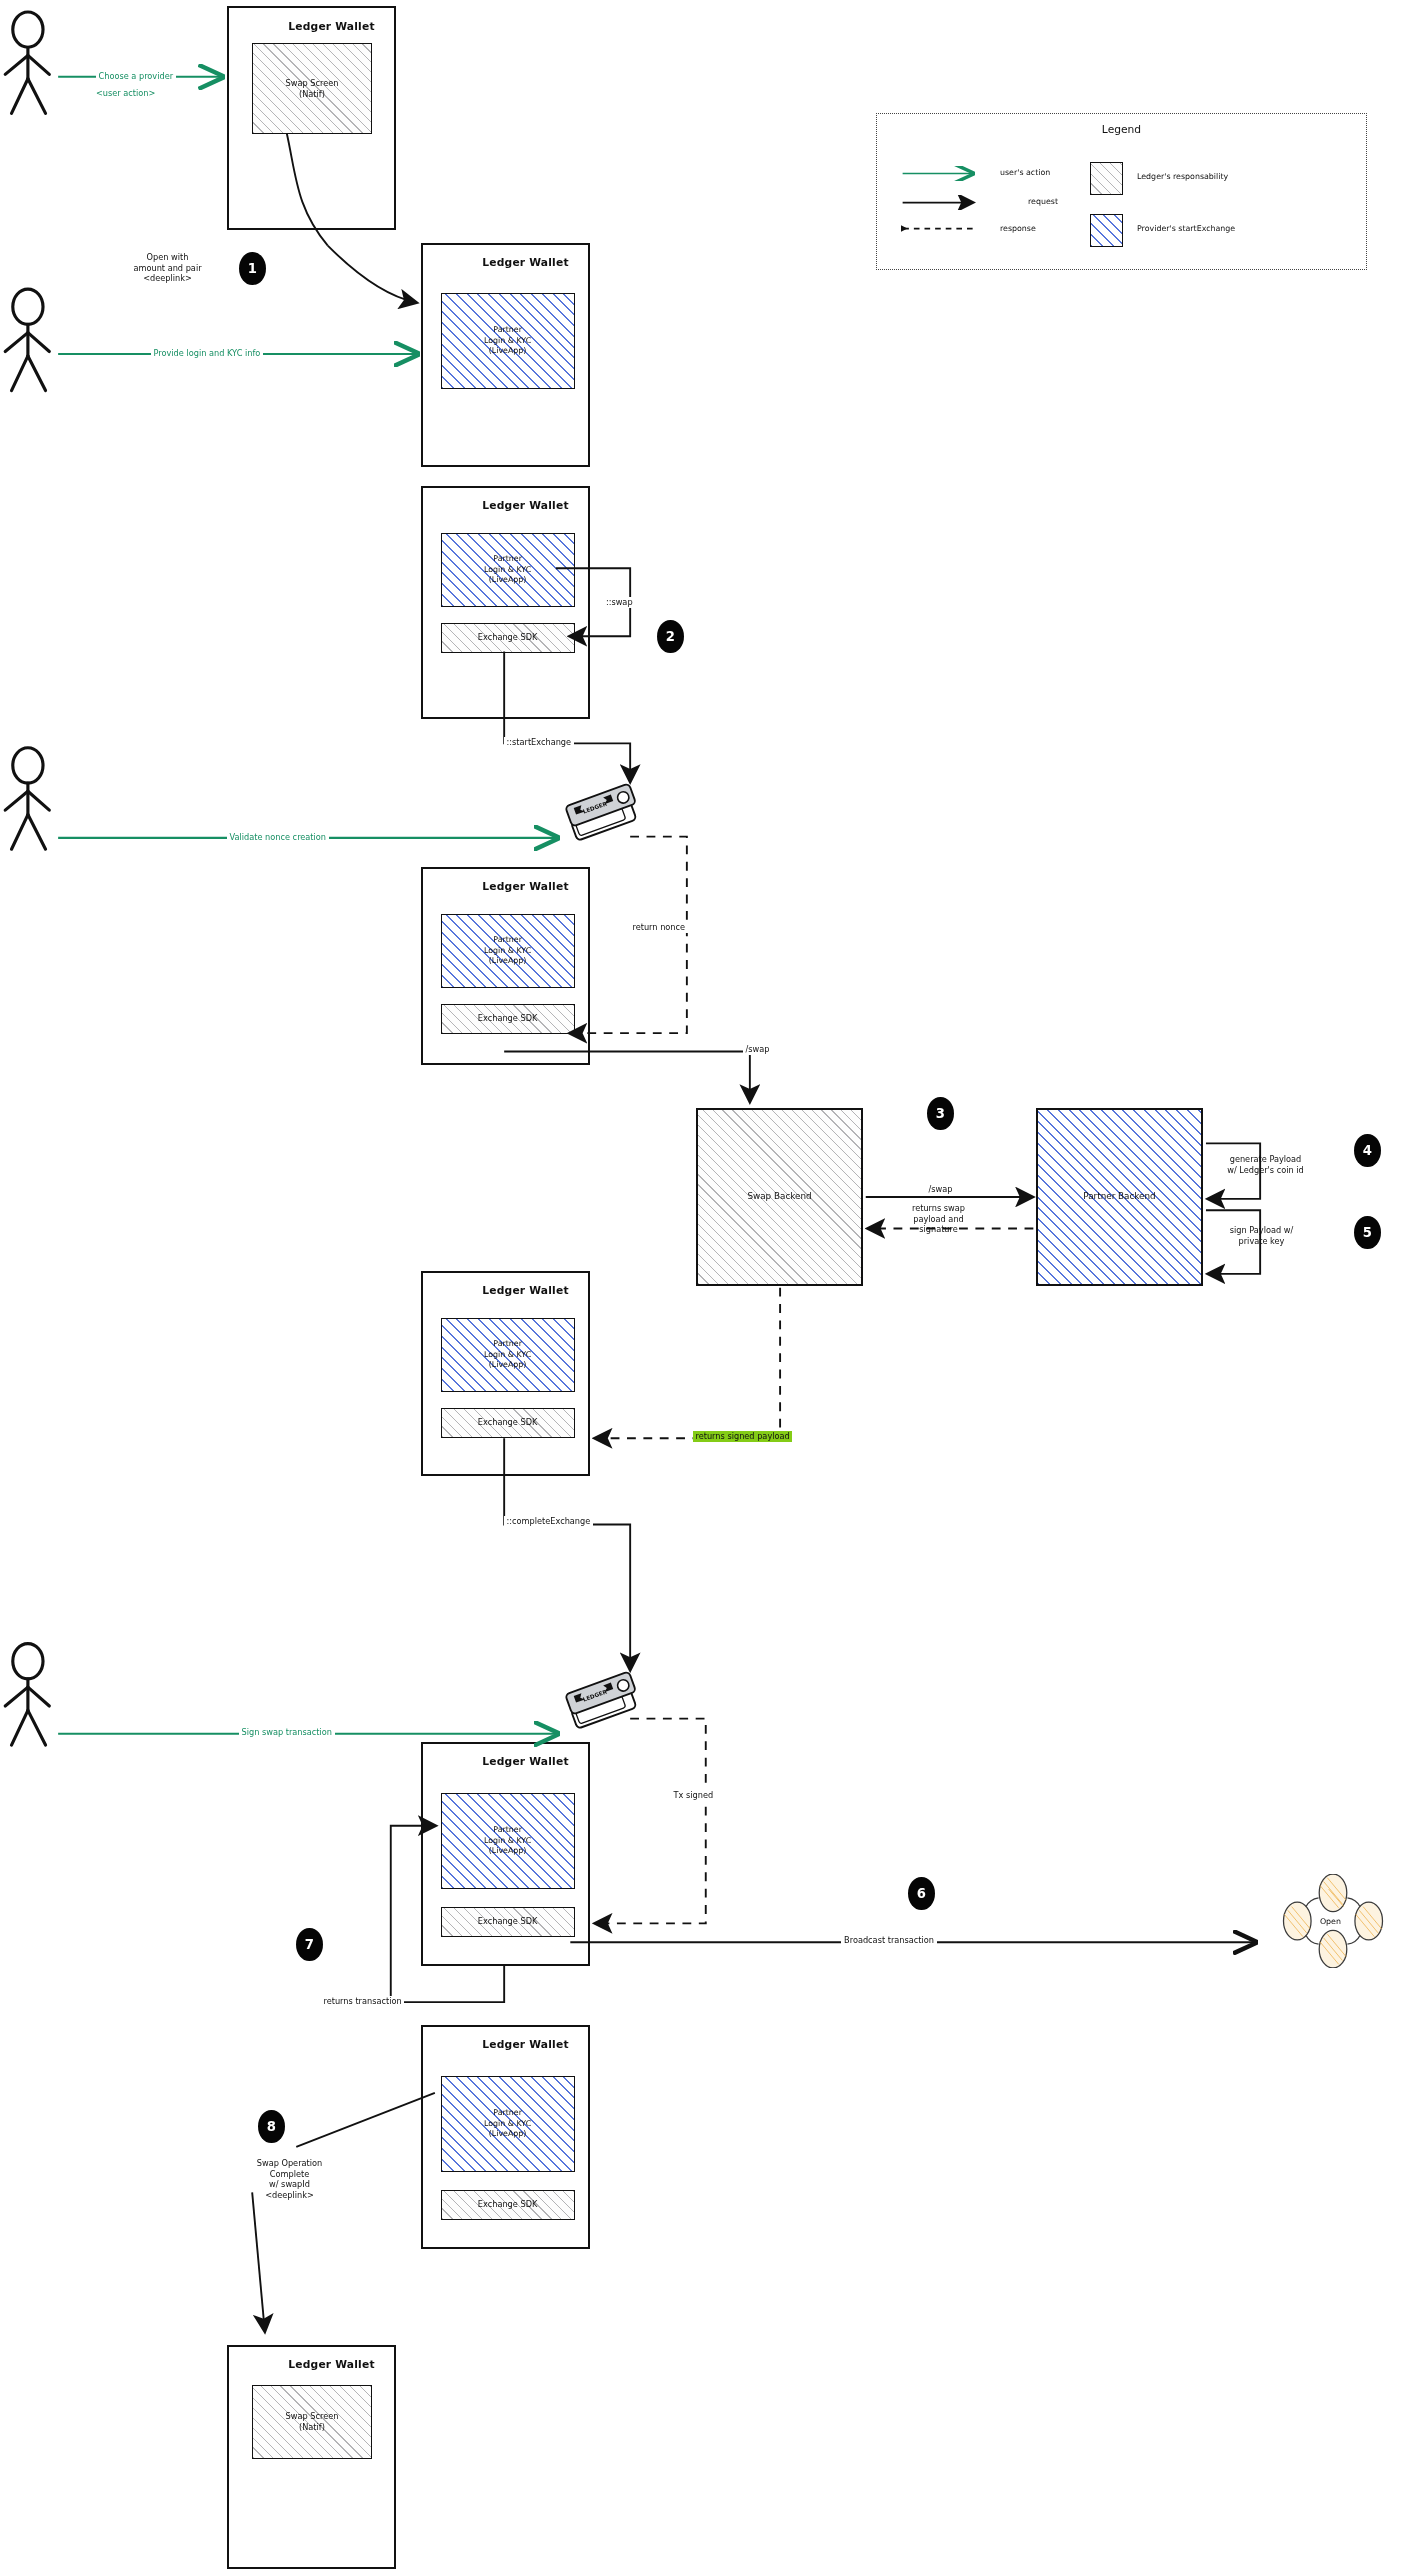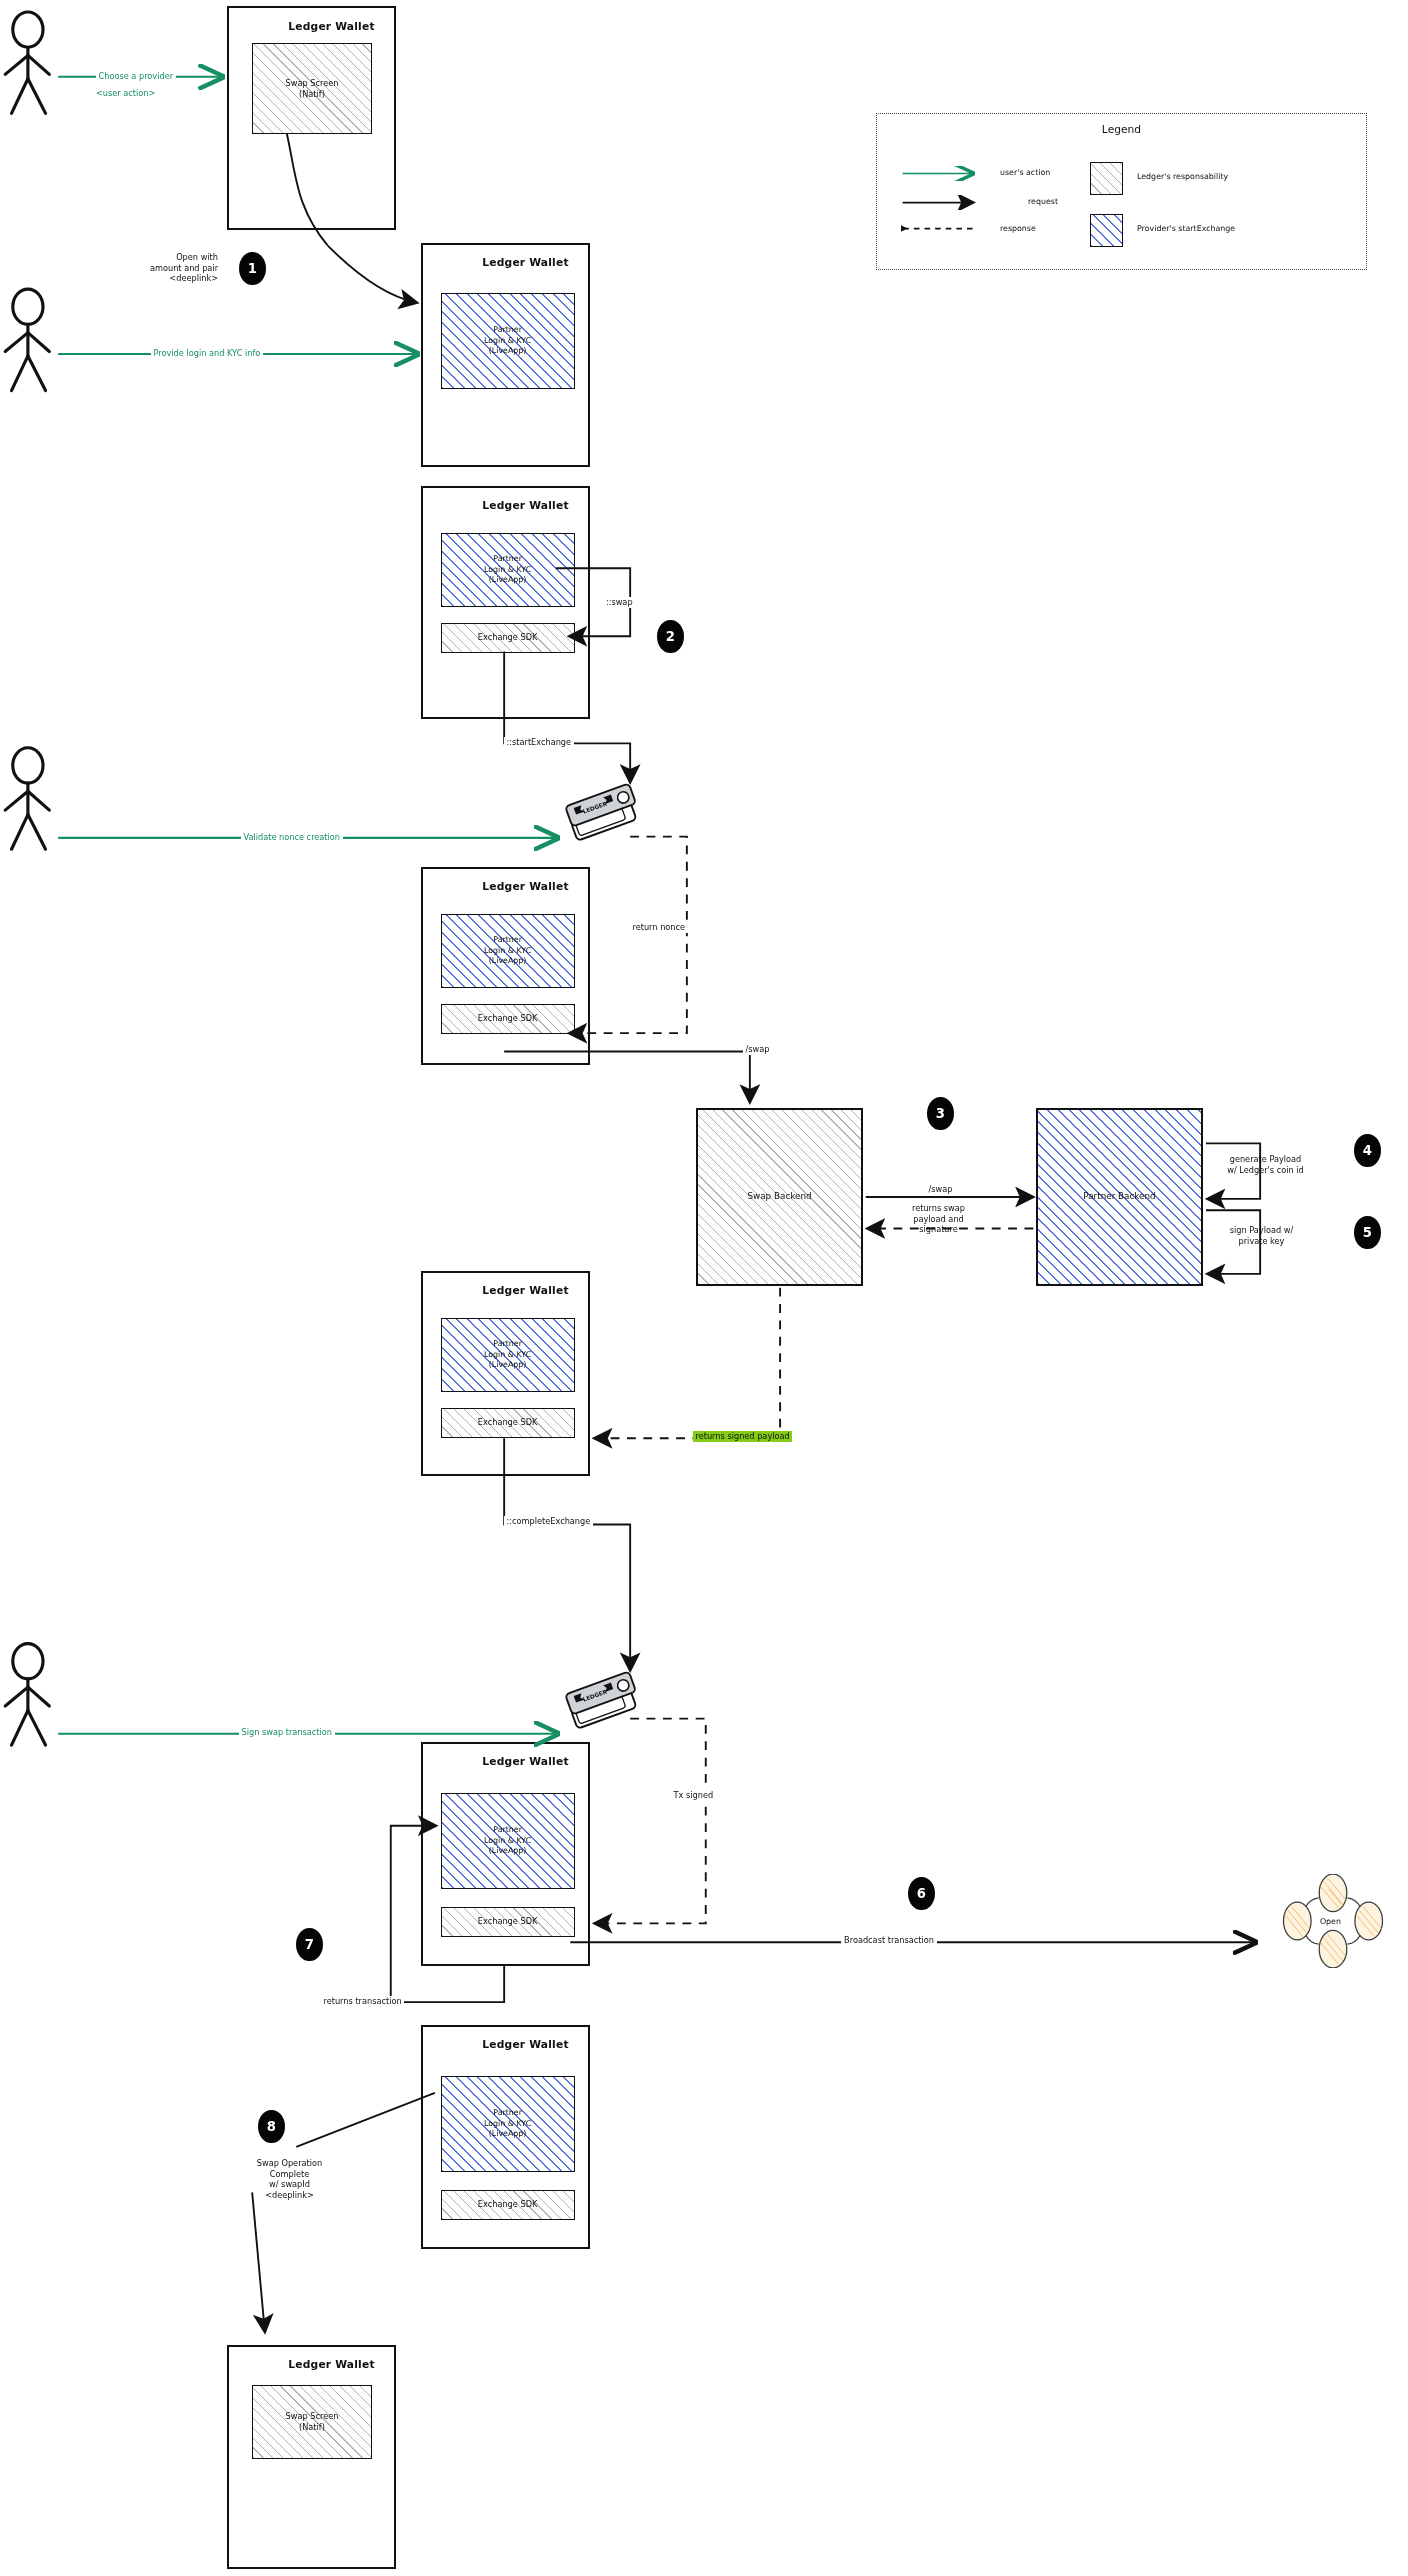--- a/index.html
+++ b/index.html
@@ -366,33 +366,33 @@
       <line x1="92" y1="122" x2="350" y2="122" marker-end="url(#ah-green)"></line>
       <line x1="92" y1="562" x2="660" y2="562" marker-end="url(#ah-green)"></line>
       <line x1="92" y1="1330" x2="882" y2="1330" marker-end="url(#ah-green)"></line>
       <line x1="92" y1="2752" x2="882" y2="2752" marker-end="url(#ah-green)"></line>
     </g>
   </svg>
 
   <div class="hl green" style="left:96px;top:71px;background:#fff;padding:0 2.5px;">Choose a provider</div>
   <div class="hl green" style="left:96px;top:88px;">&lt;user action&gt;</div>
 
-  <div class="hl ctr" style="left:117px;top:252px;width:101px;text-align:right;">
+  <div class="hl ctr" style="left:117px;top:252px;width:101px;">
     <span>Open with</span><br>
     <span>amount and pair</span><br>
     <span>&lt;deeplink&gt;</span>
   </div>
 
   <div class="hl green" style="left:151px;top:348px;background:#fff;padding:0 2.5px;">Provide login and KYC info</div>
 
   <div class="hl" style="left:604px;top:597px;background:#fff;padding:0 1.9px;">::swap</div>
 
   <div class="hl" style="left:504px;top:737px;background:#fff;padding:0 2.5px;">::startExchange</div>
 
-  <div class="hl green" style="left:227px;top:832px;background:#fff;padding:0 2.5px;margin-left:14px;">Validate nonce creation</div>
+  <div class="hl green" style="left:227px;top:832px;background:#fff;padding:0 2.5px;">Validate nonce creation</div>
 
   <div class="hl" style="left:630px;top:922px;background:#fff;padding:0 2.5px;">return nonce</div>
 
   <div class="hl" style="left:743px;top:1044px;background:#fff;padding:0 2.5px;">/swap</div>
 
   <div class="hl" style="left:926px;top:1184px;background:#fff;padding:0 2.5px;">/swap</div>
 
   <div class="hl ctr" style="left:882px;top:1203px;width:113px;">
     <span>returns swap</span><br>
     <span style="background:#fff;padding:0 1.9px;">payload and</span><br>

